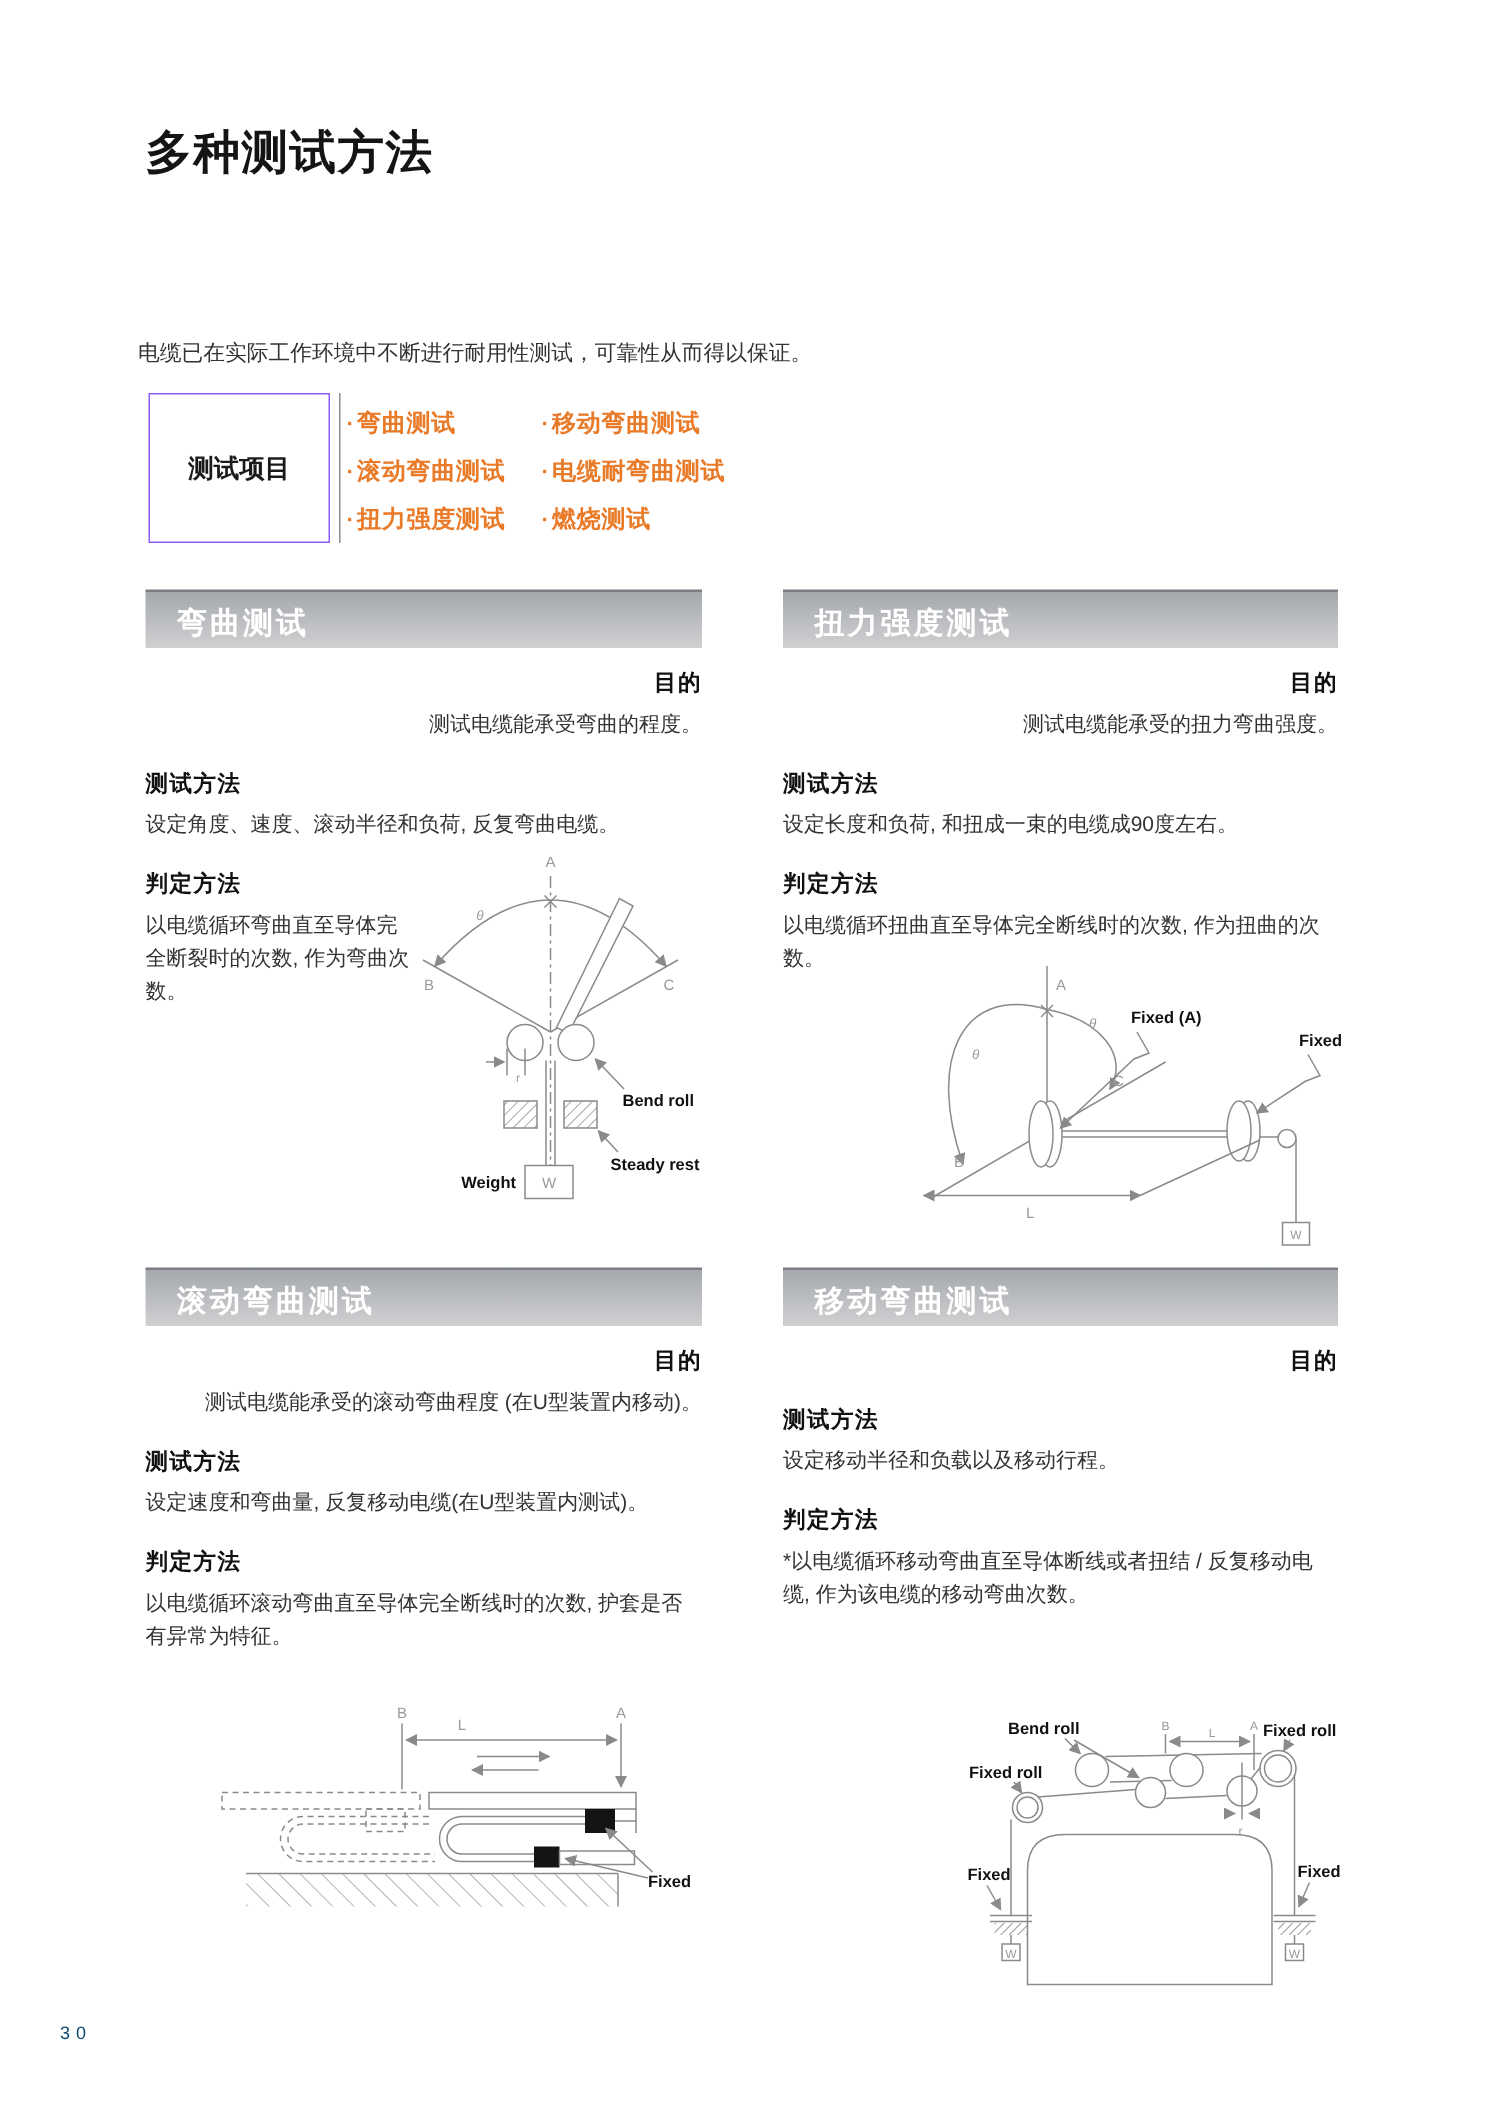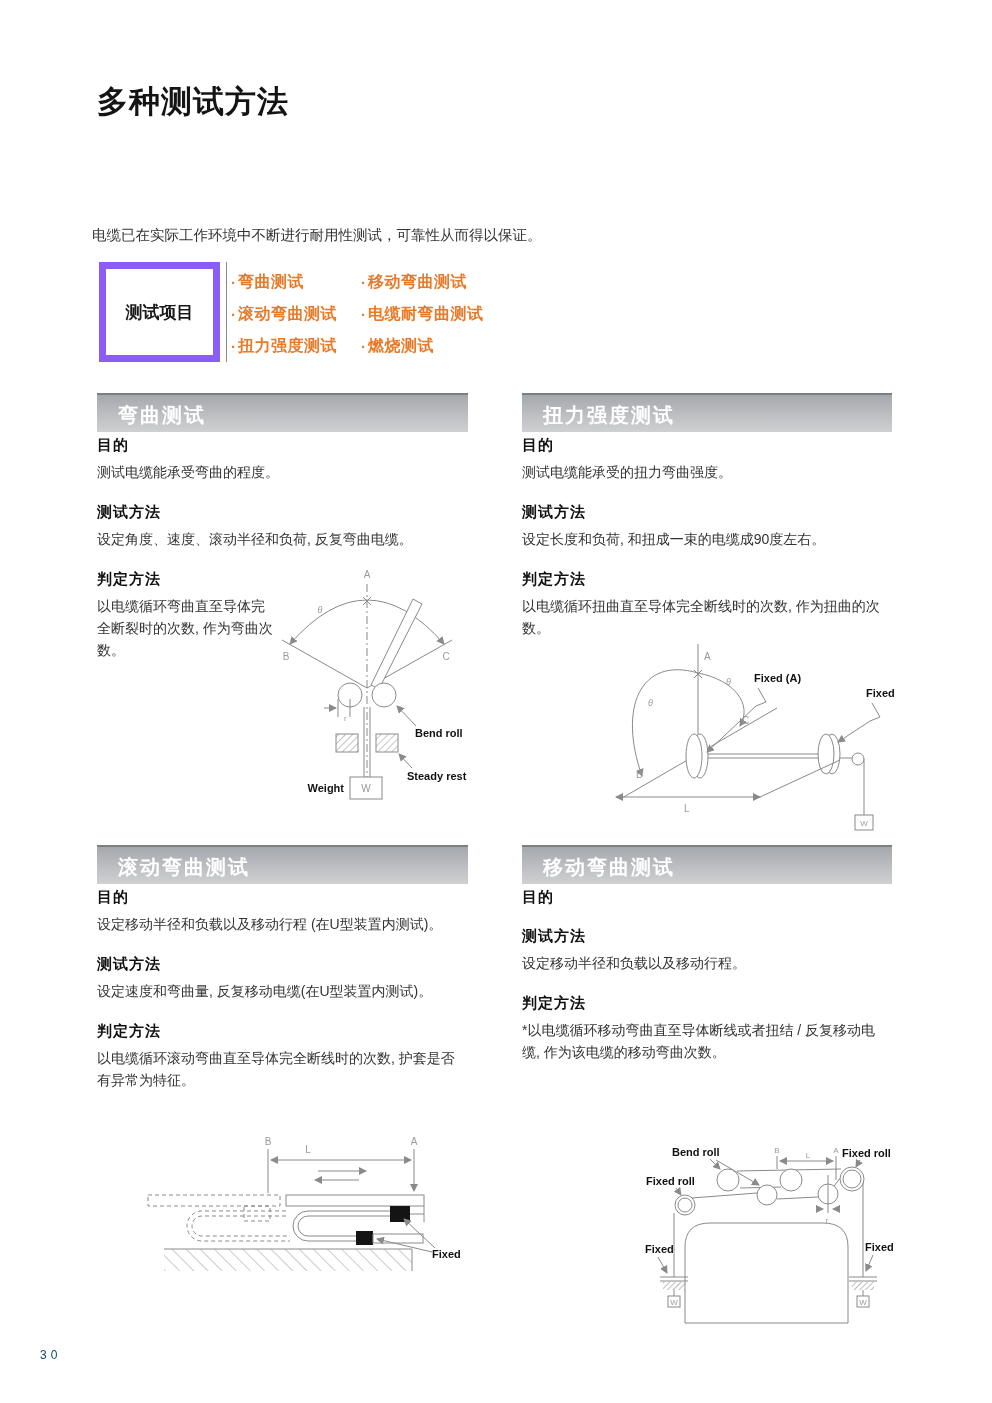--- a/index.html
+++ b/index.html
@@ -10,21 +10,21 @@
     color:#222; overflow:hidden;
   }
   .title {
     position:absolute; left:97px; top:81px;
     font-size:31px; font-weight:bold; color:#141414; letter-spacing:1px;
   }
   .intro { position:absolute; left:92px; top:226px; font-size:14.5px; color:#333; }
 
   .items-box {
     position:absolute; left:99px; top:262px; width:121px; height:100px;
-    border:7px solid #8b5cf6; display:flex; align-items:center; justify-content:center;
+    border:1px solid #8b5cf6; display:flex; align-items:center; justify-content:center;
     font-size:17px; font-weight:bold; color:#1a1a1a;
   }
   .items-divider { position:absolute; left:226px; top:262px; width:1px; height:100px; background:#8a8a8a; }
   .items-col { position:absolute; top:262px; }
   .items-col.c1 { left:231px; }
   .items-col.c2 { left:361px; }
   .item { display:flex; align-items:center; height:20px; margin:0 0 12px 0; }
   .items-col .item:first-child { margin-top:10px; }
   .item .blt { font-weight:bold; color:#e87a28; margin-right:2px; font-size:15px; }
   .item .itx { font-weight:bold; color:#e87a28; font-size:16px; letter-spacing:0.5px; }
@@ -35,21 +35,21 @@
   #sec-rolling { left:97px;  top:845px; width:371px; height:460px; }
   #sec-moving  { left:522px; top:845px; width:370px; height:480px; }
 
   .sec-hd {
     height:39px; border-top:2px solid #7b7e83;
     background:linear-gradient(180deg,#a5a8ad 0%,#bfc1c4 60%,#cfd0d1 100%);
     color:#fff; font-weight:bold; font-size:20px; letter-spacing:2px;
     padding:7px 0 0 21px;
   }
   .grp { margin-top:20px; }
-  .grp.first { margin-top:4px; }
+  .grp.first { margin-top:14px;text-align:right; }
   .grp h3 { font-size:15px; color:#111; margin:0 0 6px 0; letter-spacing:1px; }
   .grp p  { font-size:14px; color:#333; line-height:22px; }
   .narrow p { width:176px; }
 
   .diag { position:absolute; overflow:visible; }
   #d1 { left:181px; top:175px; }
   #d2 { left:90px;  top:249px; }
   #d3 { left:43px;  top:288px; }
   #d4 { left:98px;  top:288px; }
 
@@ -216,21 +216,21 @@
     <polyline class="s" points="146,46 154,60 144,64 95,110" marker-end="url(#a2)"></polyline>
     <text x="254" y="55" class="kb">Fixed</text>
     <polyline class="s" points="260,61 268,75 258,79 226,100" marker-end="url(#a2)"></polyline>
   </svg>
 </section>
 
 <section class="section" id="sec-rolling">
   <div class="sec-hd">滚动弯曲测试</div>
   <div class="grp first">
     <h3>目的</h3>
-    <p>设定移动半径和负载以及移动行程 (在U型装置内测试)。</p>
+    <p>测试电缆能承受的滚动弯曲程度 (在U型装置内移动)。</p>
   </div>
   <div class="grp">
     <h3>测试方法</h3>
     <p>设定速度和弯曲量, 反复移动电缆(在U型装置内测试)。</p>
   </div>
   <div class="grp">
     <h3>判定方法</h3>
     <p>以电缆循环滚动弯曲直至导体完全断线时的次数, 护套是否有异常为特征。</p>
   </div>
 

